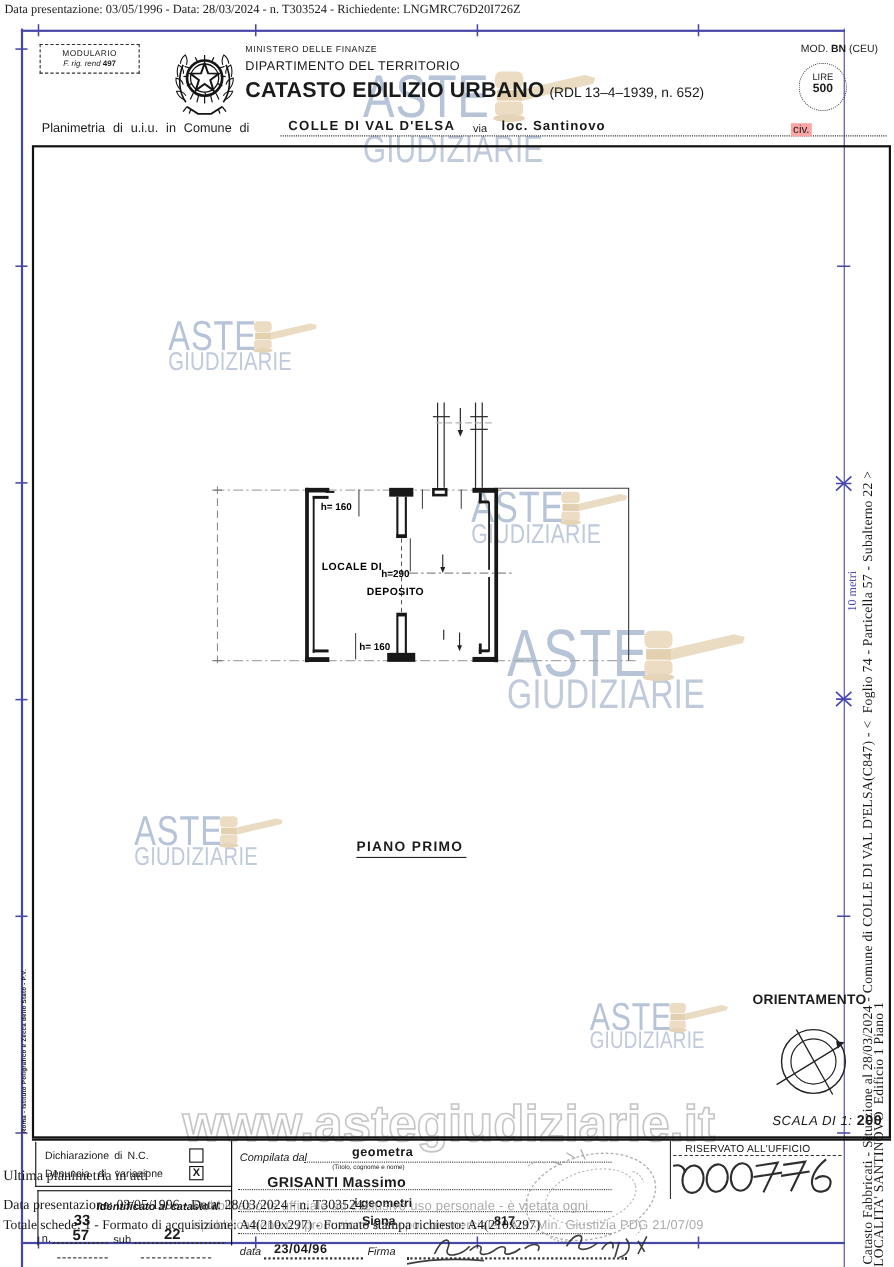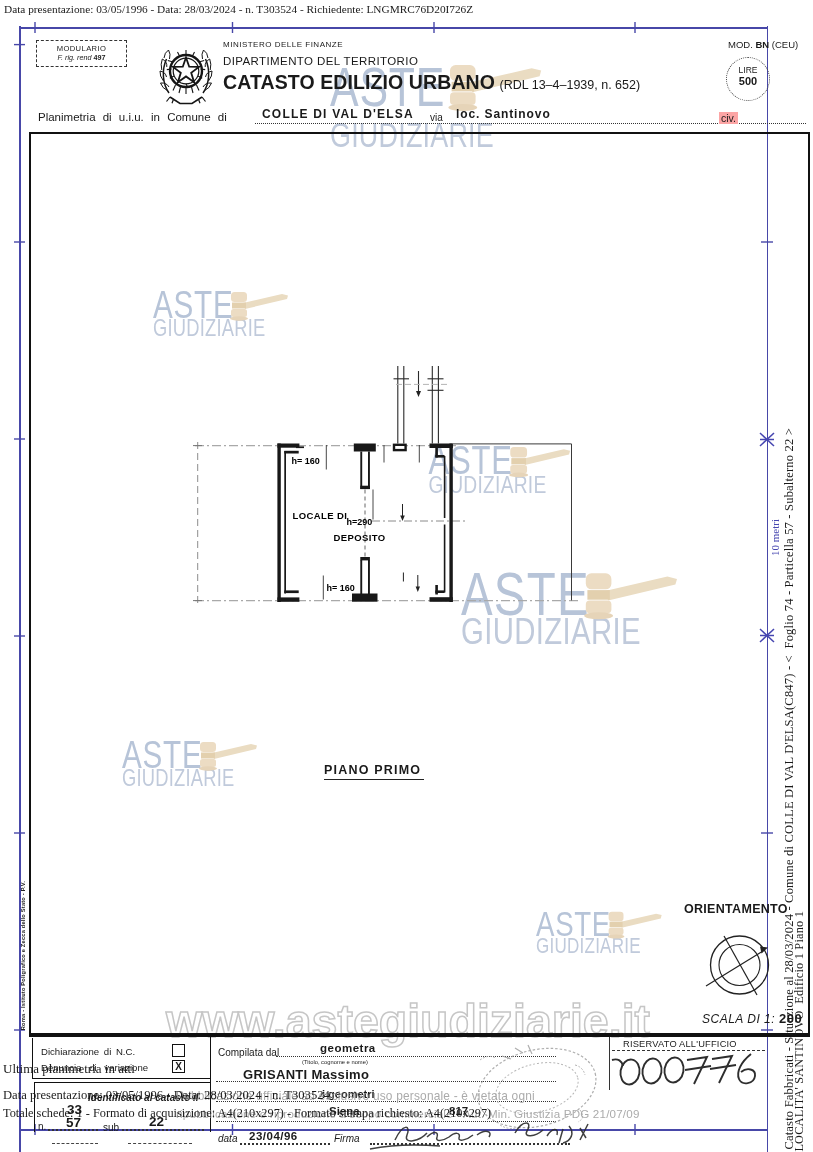--- a/index.html
+++ b/index.html
@@ -297,21 +297,21 @@
 <div class="abs b" style="left:149px;top:1114px;font-size:13.5px;">22</div>
 
 <div class="abs dots" style="left:48px;top:1129px;width:50px;"></div>
 <div class="abs dots" style="left:122px;top:1129px;width:82px;"></div>
 
 <div class="abs" style="left:52px;top:1143px;width:46px;border-bottom:1.4px dashed #444;"></div>
 <div class="abs" style="left:128px;top:1143px;width:64px;border-bottom:1.4px dashed #444;"></div>
 
 <div class="abs" style="left:210px;top:1036.5px;width:399px;height:95px;border-left:1.6px solid #111;"></div>
 
-<div class="abs" style="left:218px;top:1046.5px;font-size:10px;">Compilata dal</div>
+<div class="abs" style="left:218px;top:1046.5px;font-size:10px;font-style:italic;">Compilata dal</div>
 
 <div class="abs b" style="left:320px;top:1041.5px;font-size:11.5px;letter-spacing:.5px;">geometra</div>
 
 <div class="abs dots" style="left:276px;top:1056px;width:280px;border-bottom-width:1.5px;"></div>
 
 <div class="abs" style="left:302px;top:1058.5px;font-size:5.8px;color:#222;">(Titolo, cognome e nome)</div>
 
 <div class="abs b" style="left:243px;top:1066.5px;font-size:13px;letter-spacing:.3px;">GRISANTI Massimo</div>
 
 <div class="abs dots" style="left:216px;top:1080.5px;width:340px;border-bottom-width:1.5px;"></div>

